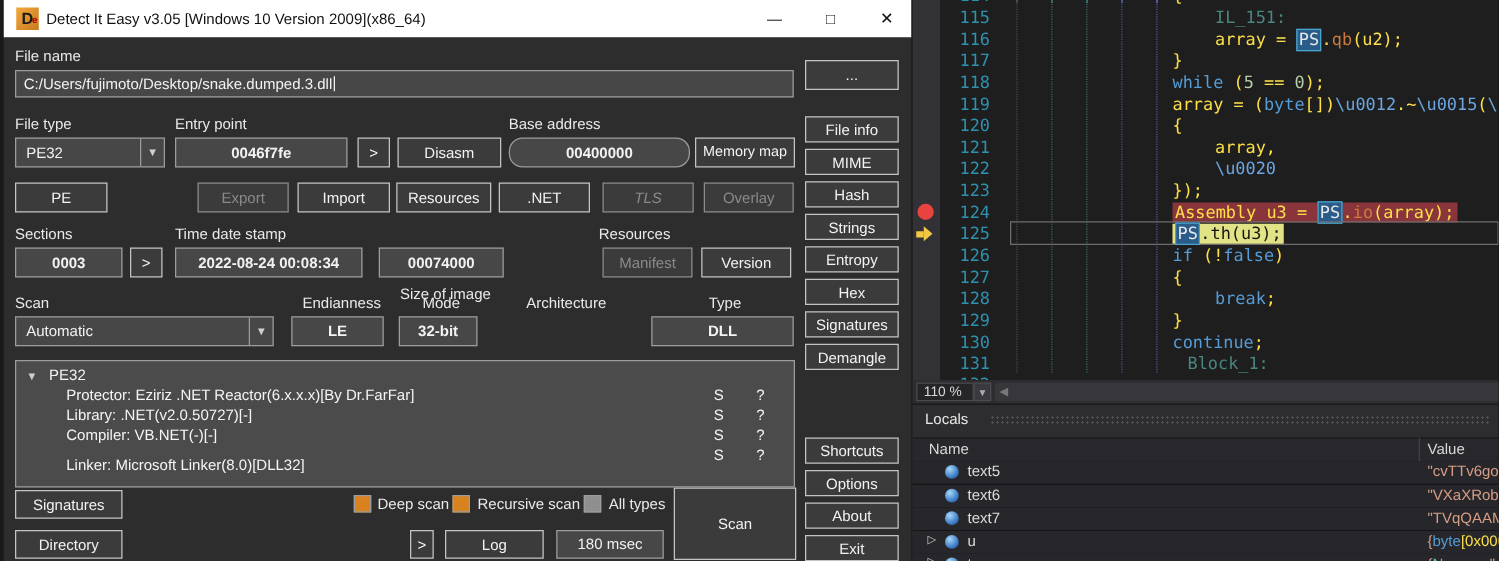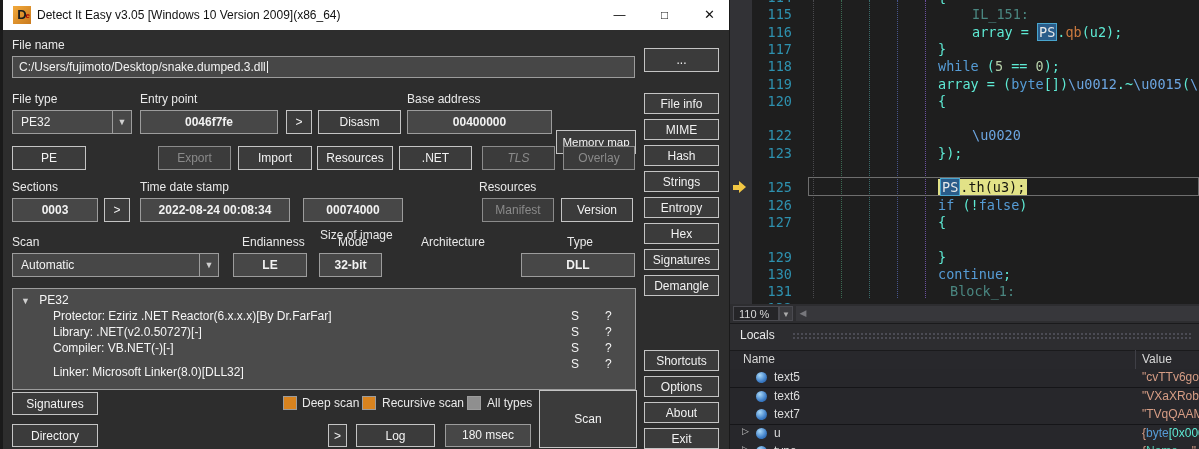--- a/index.html
+++ b/index.html
@@ -33,21 +33,21 @@
   .progress{background:#d8831f;border:1px solid #9c9c9c;color:#3a2d12;font-weight:bold;
             font-size:12px;text-align:center;line-height:20px;box-sizing:border-box;}
   
   .codepanel{left:730px;top:0;width:469px;height:304px;background:#1e1e1e;overflow:hidden;
              font-family:"DejaVu Sans Mono",monospace;font-size:13.5px;}
   .gutter{left:0;top:0;width:22px;height:304px;background:#323236;}
   .guide{top:0;height:298px;width:0;border-left:1px dotted #555;}
   .code-line{left:0;width:469px;height:18px;line-height:18px;white-space:pre;}
   .lnum{position:absolute;left:24px;width:38px;text-align:right;color:#2e91af;}
   .ltext{position:absolute;top:0;white-space:pre;}
-  .tk-k{color:#569cd6}.tk-i{color:#5eead4}.tk-m{color:#cb7a3f}.tk-n{color:#b5cea8}
+  .tk-k{color:#569cd6}.tk-i{color:#fde047}.tk-m{color:#cb7a3f}.tk-n{color:#b5cea8}
   .tk-lb{color:#4a8680}.tk-u{color:#6ca5e0}.tk-blk{color:#16160e}
   .tk-ps{background:#2a5c8a;border:1px solid #49a5ce;color:#e8e8e8;padding:0 1px;}
   .bg-red{background:#8a343c;padding:0 2px;}
   .bg-yellow{background:#e2e287;padding:0 2px;}
   .cur-border{border:1px solid #6e6e6e;box-sizing:border-box;background:transparent;}
   .bp-dot{width:13px;height:13px;border-radius:50%;background:#e8433f;}
   .bp-arrow-rect{width:6px;height:5px;background:#f2c743;}
   .bp-arrow-tri{width:0;height:0;border-top:6px solid transparent;border-bottom:6px solid transparent;border-left:7px solid #f2c743;}
   
   .zoomrow{left:730px;top:304px;width:469px;height:19px;background:#2d2d30;}
@@ -93,22 +93,22 @@
   <div class="abs lbl" style="left:12px;top:92px;">File type</div>
   <div class="abs combo" style="left:12px;top:110px;width:120px;height:24px;">
     <span class="val">PE32</span>
       <span class="arr">▼</span>
   </div>
   <div class="abs lbl" style="left:140px;top:92px;">Entry point</div>
   <div class="abs box" style="left:140px;top:110px;width:138px;height:24px;line-height:22px;">0046f7fe</div>
   <div class="abs btn" style="left:286px;top:110px;width:26px;height:24px;">&gt;</div>
   <div class="abs btn" style="left:318px;top:110px;width:83px;height:24px;">Disasm</div>
   <div class="abs lbl" style="left:407px;top:92px;">Base address</div>
-  <div class="abs box" style="left:407px;top:110px;width:145px;height:24px;line-height:22px;">00400000</div>
-  <div class="abs btn" style="left:556px;top:110px;width:80px;height:24px;font-size:11.5px;margin-top:20px;">Memory map</div>
+  <div class="abs box" style="left:407px;top:110px;width:145px;height:24px;line-height:22px;border-radius:11px;">00400000</div>
+  <div class="abs btn" style="left:556px;top:110px;width:80px;height:24px;font-size:11.5px;">Memory map</div>
 
   <div id="pe-row">
       <div class="abs btn" style="left: 12px; top: 146px; width: 74px; height: 24px;">PE</div>
       <div class="abs btn dis" style="left: 158px; top: 146px; width: 73px; height: 24px;">Export</div>
       <div class="abs btn" style="left: 238px; top: 146px; width: 74px; height: 24px;">Import</div>
       <div class="abs btn" style="left: 317px; top: 146px; width: 76px; height: 24px;">Resources</div>
       <div class="abs btn" style="left: 399px; top: 146px; width: 73px; height: 24px;">.NET</div>
       <div class="abs btn dis" style="left: 482px; top: 146px; width: 73px; height: 24px; font-style: italic;">TLS</div>
       <div class="abs btn dis" style="left: 563px; top: 146px; width: 72px; height: 24px;">Overlay</div>
     </div>
@@ -190,25 +190,28 @@
       <div class="abs guide" style="left: 139px; border-left-color: rgb(58, 107, 107);"></div>
       <div class="abs guide" style="left: 167px; border-left-color: rgb(70, 84, 140);"></div>
       <div class="abs guide" style="left: 195px; border-left-color: rgb(107, 79, 158);"></div>
       <div class="abs code-line" style="top: -11.95px;"><div class="lnum">114</div><div class="ltext" style="left: 208px;"><span class="tk-i">{</span></div></div>
       <div class="abs code-line" style="top: 5.35px;"><div class="lnum">115</div><div class="ltext" style="left: 242px;"><span class="tk-lb">IL_151:</span></div></div>
       <div class="abs code-line" style="top: 22.65px;"><div class="lnum">116</div><div class="ltext" style="left: 242px;"><span class="tk-i">array = </span><span class="tk-ps">PS</span><span class="tk-i">.</span><span class="tk-m">qb</span><span class="tk-i">(u2);</span></div></div>
       <div class="abs code-line" style="top: 39.95px;"><div class="lnum">117</div><div class="ltext" style="left: 208px;"><span class="tk-i">}</span></div></div>
       <div class="abs code-line" style="top: 57.25px;"><div class="lnum">118</div><div class="ltext" style="left: 208px;"><span class="tk-k">while</span><span class="tk-i"> (</span><span class="tk-n">5</span><span class="tk-i"> == </span><span class="tk-n">0</span><span class="tk-i">);</span></div></div>
       <div class="abs code-line" style="top: 74.55px;"><div class="lnum">119</div><div class="ltext" style="left: 208px;"><span class="tk-i">array = (</span><span class="tk-k">byte</span><span class="tk-i">[])</span><span class="tk-u">\u0012</span><span class="tk-i">.~</span><span class="tk-u">\u0015</span><span class="tk-i">(</span><span class="tk-u">\u00</span></div></div>
       <div class="abs code-line" style="top: 91.85px;"><div class="lnum">120</div><div class="ltext" style="left: 208px;"><span class="tk-i">{</span></div></div>
+      <div class="abs code-line" style="top: 109.15px;"><div class="lnum">121</div><div class="ltext" style="left: 242px;"><span class="tk-i">array,</span></div></div>
       <div class="abs code-line" style="top: 126.45px;"><div class="lnum">122</div><div class="ltext" style="left: 242px;"><span class="tk-u">\u0020</span></div></div>
       <div class="abs code-line" style="top: 143.75px;"><div class="lnum">123</div><div class="ltext" style="left: 208px;"><span class="tk-i">});</span></div></div>
+      <div class="abs code-line" style="top: 161.05px;"><div class="abs bp-dot" style="left: 4px; top: 2px;"></div><div class="lnum">124</div><div class="ltext" style="left: 208px;"><span class="bg-red"><span class="tk-i">Assembly u3 = </span><span class="tk-ps">PS</span><span class="tk-i">.</span><span class="tk-m">io</span><span class="tk-i">(array);</span></span></div></div>
       <div class="abs code-line" style="top: 178.35px;"><div class="abs cur-border" style="left: 78px; top: -1px; width: 391px; height: 19px;"></div><div class="abs" style="left: 3px; top: 3px; display: flex; align-items: center;"><div class="bp-arrow-rect"></div><div class="bp-arrow-tri"></div></div><div class="lnum">125</div><div class="ltext" style="left: 208px;"><span class="bg-yellow"><span class="tk-ps">PS</span><span class="tk-blk">.th(u3);</span></span></div></div>
       <div class="abs code-line" style="top: 195.65px;"><div class="lnum">126</div><div class="ltext" style="left: 208px;"><span class="tk-k">if</span><span class="tk-i"> (!</span><span class="tk-k">false</span><span class="tk-i">)</span></div></div>
       <div class="abs code-line" style="top: 212.95px;"><div class="lnum">127</div><div class="ltext" style="left: 208px;"><span class="tk-i">{</span></div></div>
+      <div class="abs code-line" style="top: 230.25px;"><div class="lnum">128</div><div class="ltext" style="left: 242px;"><span class="tk-k">break</span><span class="tk-i">;</span></div></div>
       <div class="abs code-line" style="top: 247.55px;"><div class="lnum">129</div><div class="ltext" style="left: 208px;"><span class="tk-i">}</span></div></div>
       <div class="abs code-line" style="top: 264.85px;"><div class="lnum">130</div><div class="ltext" style="left: 208px;"><span class="tk-k">continue</span><span class="tk-i">;</span></div></div>
       <div class="abs code-line" style="top: 282.15px;"><div class="lnum">131</div><div class="ltext" style="left: 208px; margin-left: 12px;"><span class="tk-lb">Block_1:</span></div></div>
       <div class="abs code-line" style="top: 299.45px;"><div class="lnum">132</div><div class="ltext" style="left: 208px;"></div></div>
     </div>
 
   <div class="abs zoomrow">
     <div class="abs zoombox" style="left:3px;top:2px;width:46px;height:15px;">110 %</div>
     <div class="abs zoomdrop" style="left:49px;top:2px;width:14px;height:15px;">▼</div>
     <div class="abs hscroll" style="left:66px;top:2px;width:403px;height:15px;">

